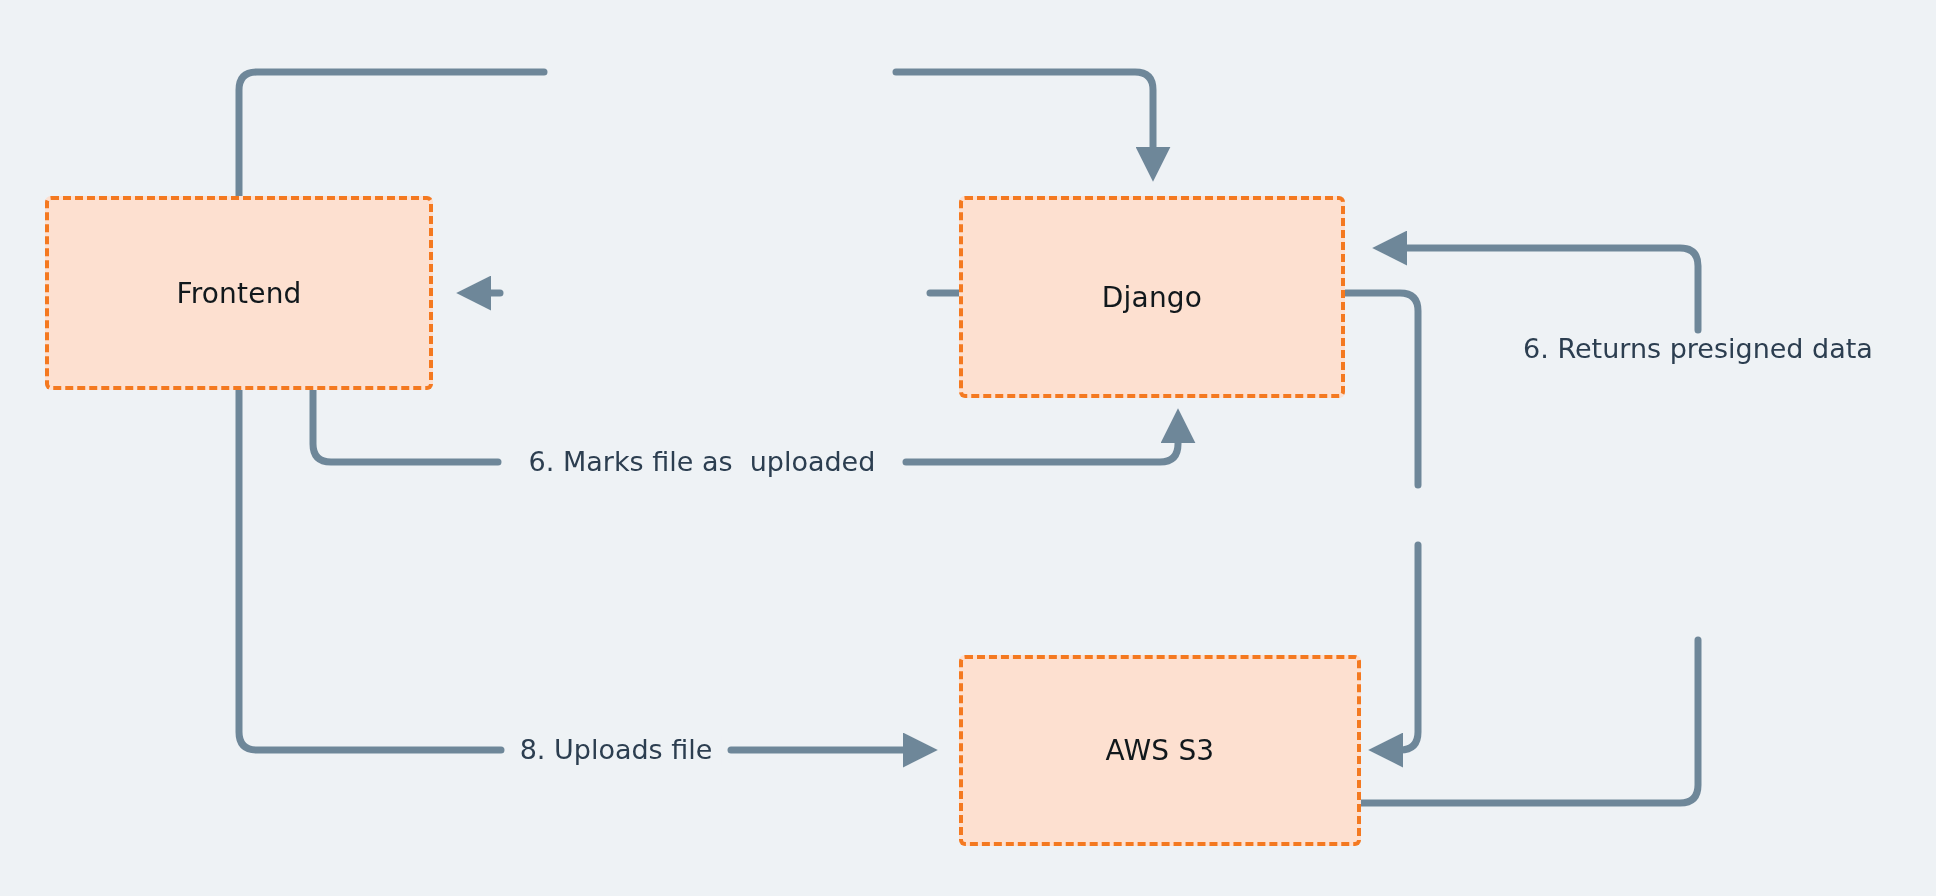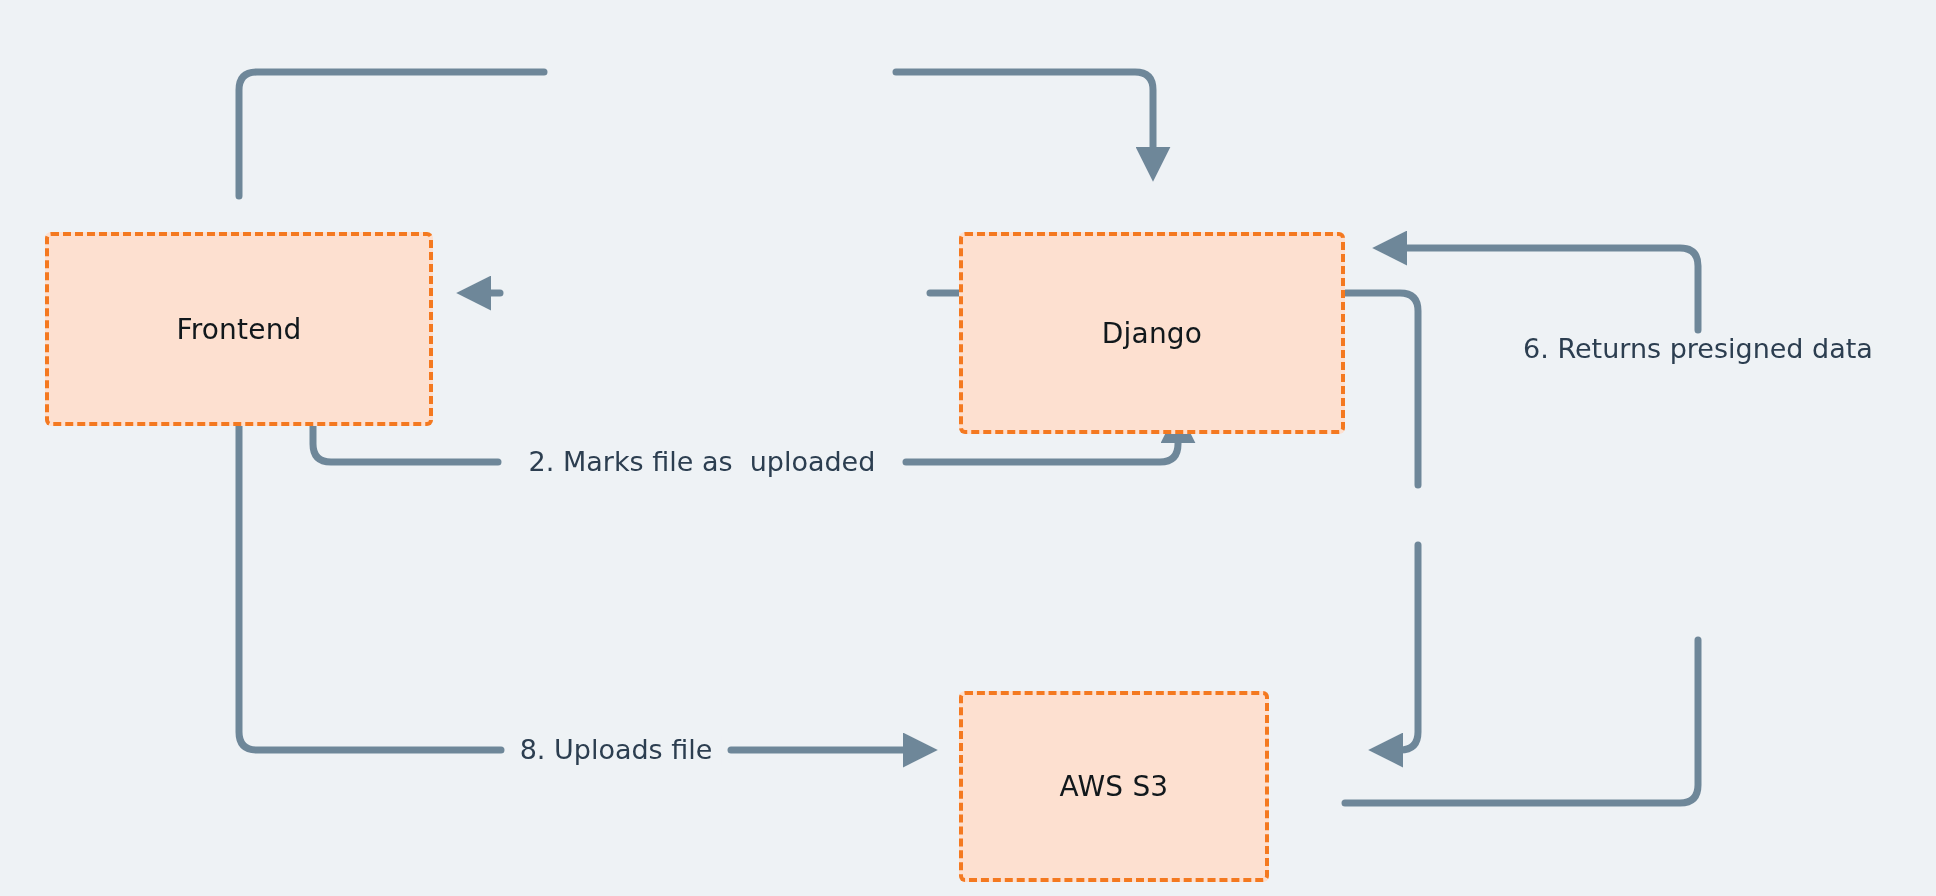--- a/index.html
+++ b/index.html
@@ -11,21 +11,21 @@
   }
   #canvas{position:relative;width:1936px;height:896px;}
   svg#wires{position:absolute;inset:0;width:1936px;height:896px;}
 
   .node{
     position:absolute;
     box-sizing:border-box;
     background:#fde0d0;
     border:4px dashed #f47920;
     border-radius:6px;
-    display:flex;align-items:center;justify-content:center;margin-top:36px;
+    display:flex;align-items:center;justify-content:center;
   }
   .node .node-label{
     font-size:28px;
     color:#11181c;
     letter-spacing:.2px;
     white-space:nowrap;
   }
 
   .edge-label{
     position:absolute;
@@ -74,26 +74,26 @@
   </svg>
 
   <div class="node" style="left:45px;top:196px;width:388px;height:194px;">
     <span class="node-label">Frontend</span>
   </div>
 
   <div class="node" style="left:959px;top:196px;width:386px;height:202px;">
     <span class="node-label">Django</span>
   </div>
 
-  <div class="node" style="left:959px;top:655px;width:310px;height:191px;">
+  <div class="node" style="left:959px;top:655px;width:402px;height:191px;">
     <span class="node-label">AWS S3</span>
   </div>
 
 
 
   <div class="edge-label" style="left:1698px;top:349px;">6. Returns presigned data</div>
 
 
   <div class="edge-label" style="left:616px;top:750px;">8. Uploads file</div>
 
-  <div class="edge-label" style="left:702px;top:462px;">2. Marks file as  uploaded</div>
+  <div class="edge-label" style="left:702px;top:462px;">6. Marks file as  uploaded</div>
 
 </div>
 
 </body></html>

